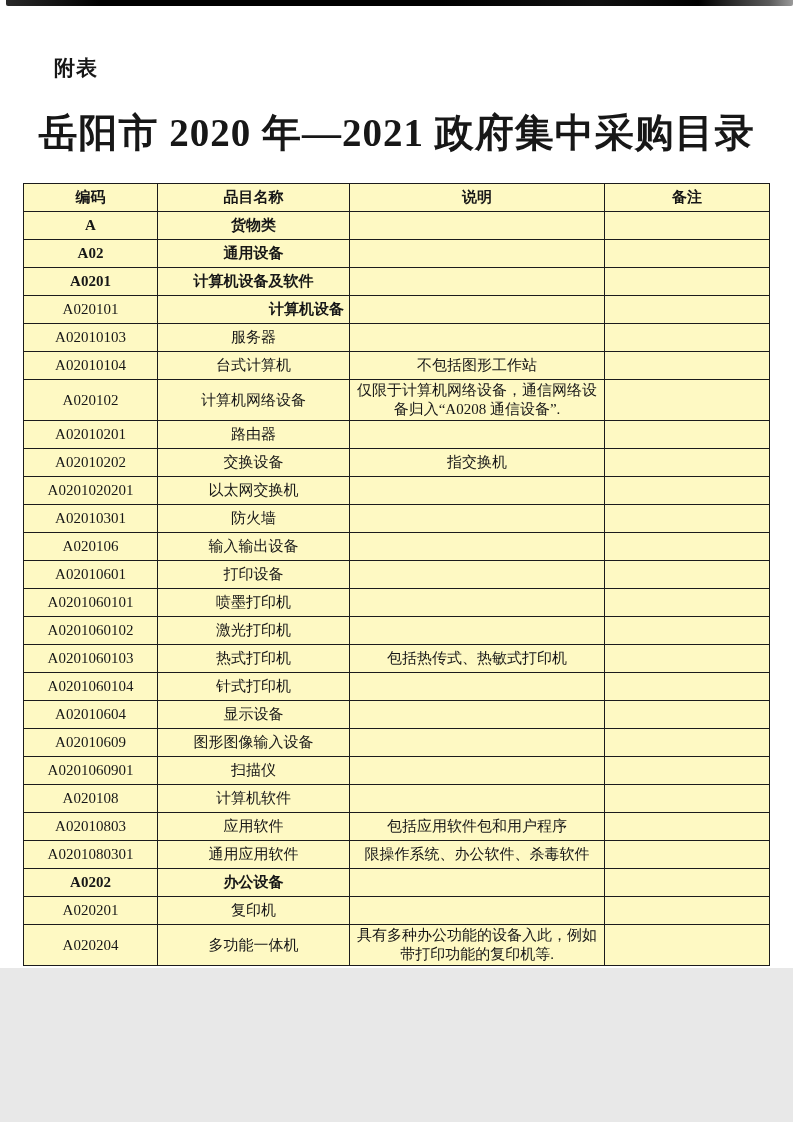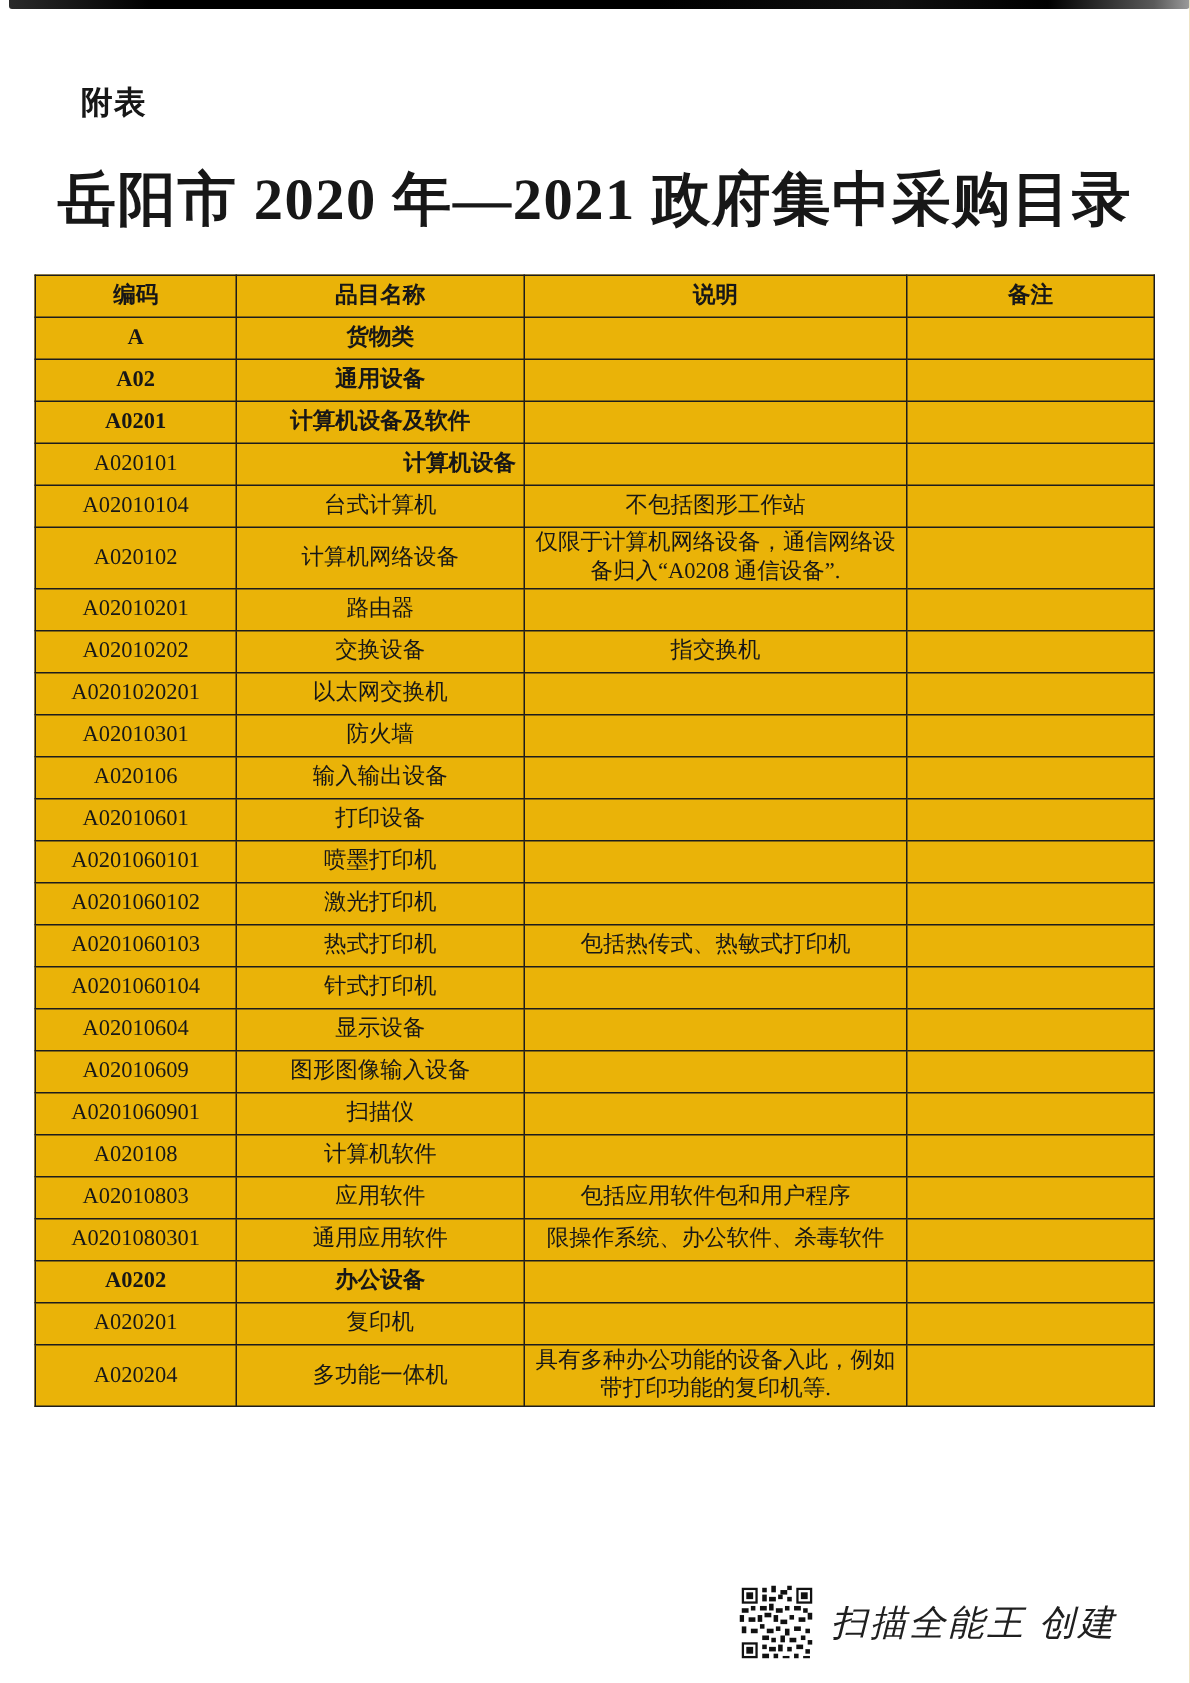--- a/index.html
+++ b/index.html
@@ -1,19 +1,19 @@
 <!DOCTYPE html>
 <html><head>
 <meta charset="utf-8">
 <style>
   html, body { margin:0; padding:0; background:#e8e8e8; }
   .page {
     position: relative;
     width: 793px;
-    height: 1122px;
+    height: 968px;
     margin: 0 auto;
     background: #ffffff;
     overflow: hidden;
     font-family: "Liberation Serif", "DejaVu Serif", serif;
     color: #171717;
   }
   
   .scan-bar {
     position: absolute;
     top: 0; left: 6px; right: 0;
@@ -39,21 +39,21 @@
     font-size: 39px;
     font-weight: bold;
     letter-spacing: 1px;
   }
   table.catalog {
     position: absolute;
     top: 183px;
     left: 23px;
     border-collapse: collapse;
     table-layout: fixed;
-    background: #eab308;
+    background: #fef9c3;
   }
   table.catalog th, table.catalog td {
     border: 1.6px solid #1c1c1c;
     height: 25px;
     padding: 1px 5px;
     text-align: center;
     vertical-align: middle;
     font-size: 15px;
     line-height: 19px;
     overflow: hidden;
@@ -125,20 +125,26 @@
         </tr>
         <tr class="em-both">
           <td class="col-code">A0201</td>
           <td class="col-name">计算机设备及软件</td>
           <td class="col-desc"></td>
           <td class="col-remark"></td>
         </tr>
         <tr class="em-name">
           <td class="col-code">A020101</td>
           <td class="col-name">计算机设备</td>
+          <td class="col-desc"></td>
+          <td class="col-remark"></td>
+        </tr>
+        <tr>
+          <td class="col-code">A02010103</td>
+          <td class="col-name">服务器</td>
           <td class="col-desc"></td>
           <td class="col-remark"></td>
         </tr>
         <tr>
           <td class="col-code">A02010104</td>
           <td class="col-name">台式计算机</td>
           <td class="col-desc">不包括图形工作站</td>
           <td class="col-remark"></td>
         </tr>
         <tr>

